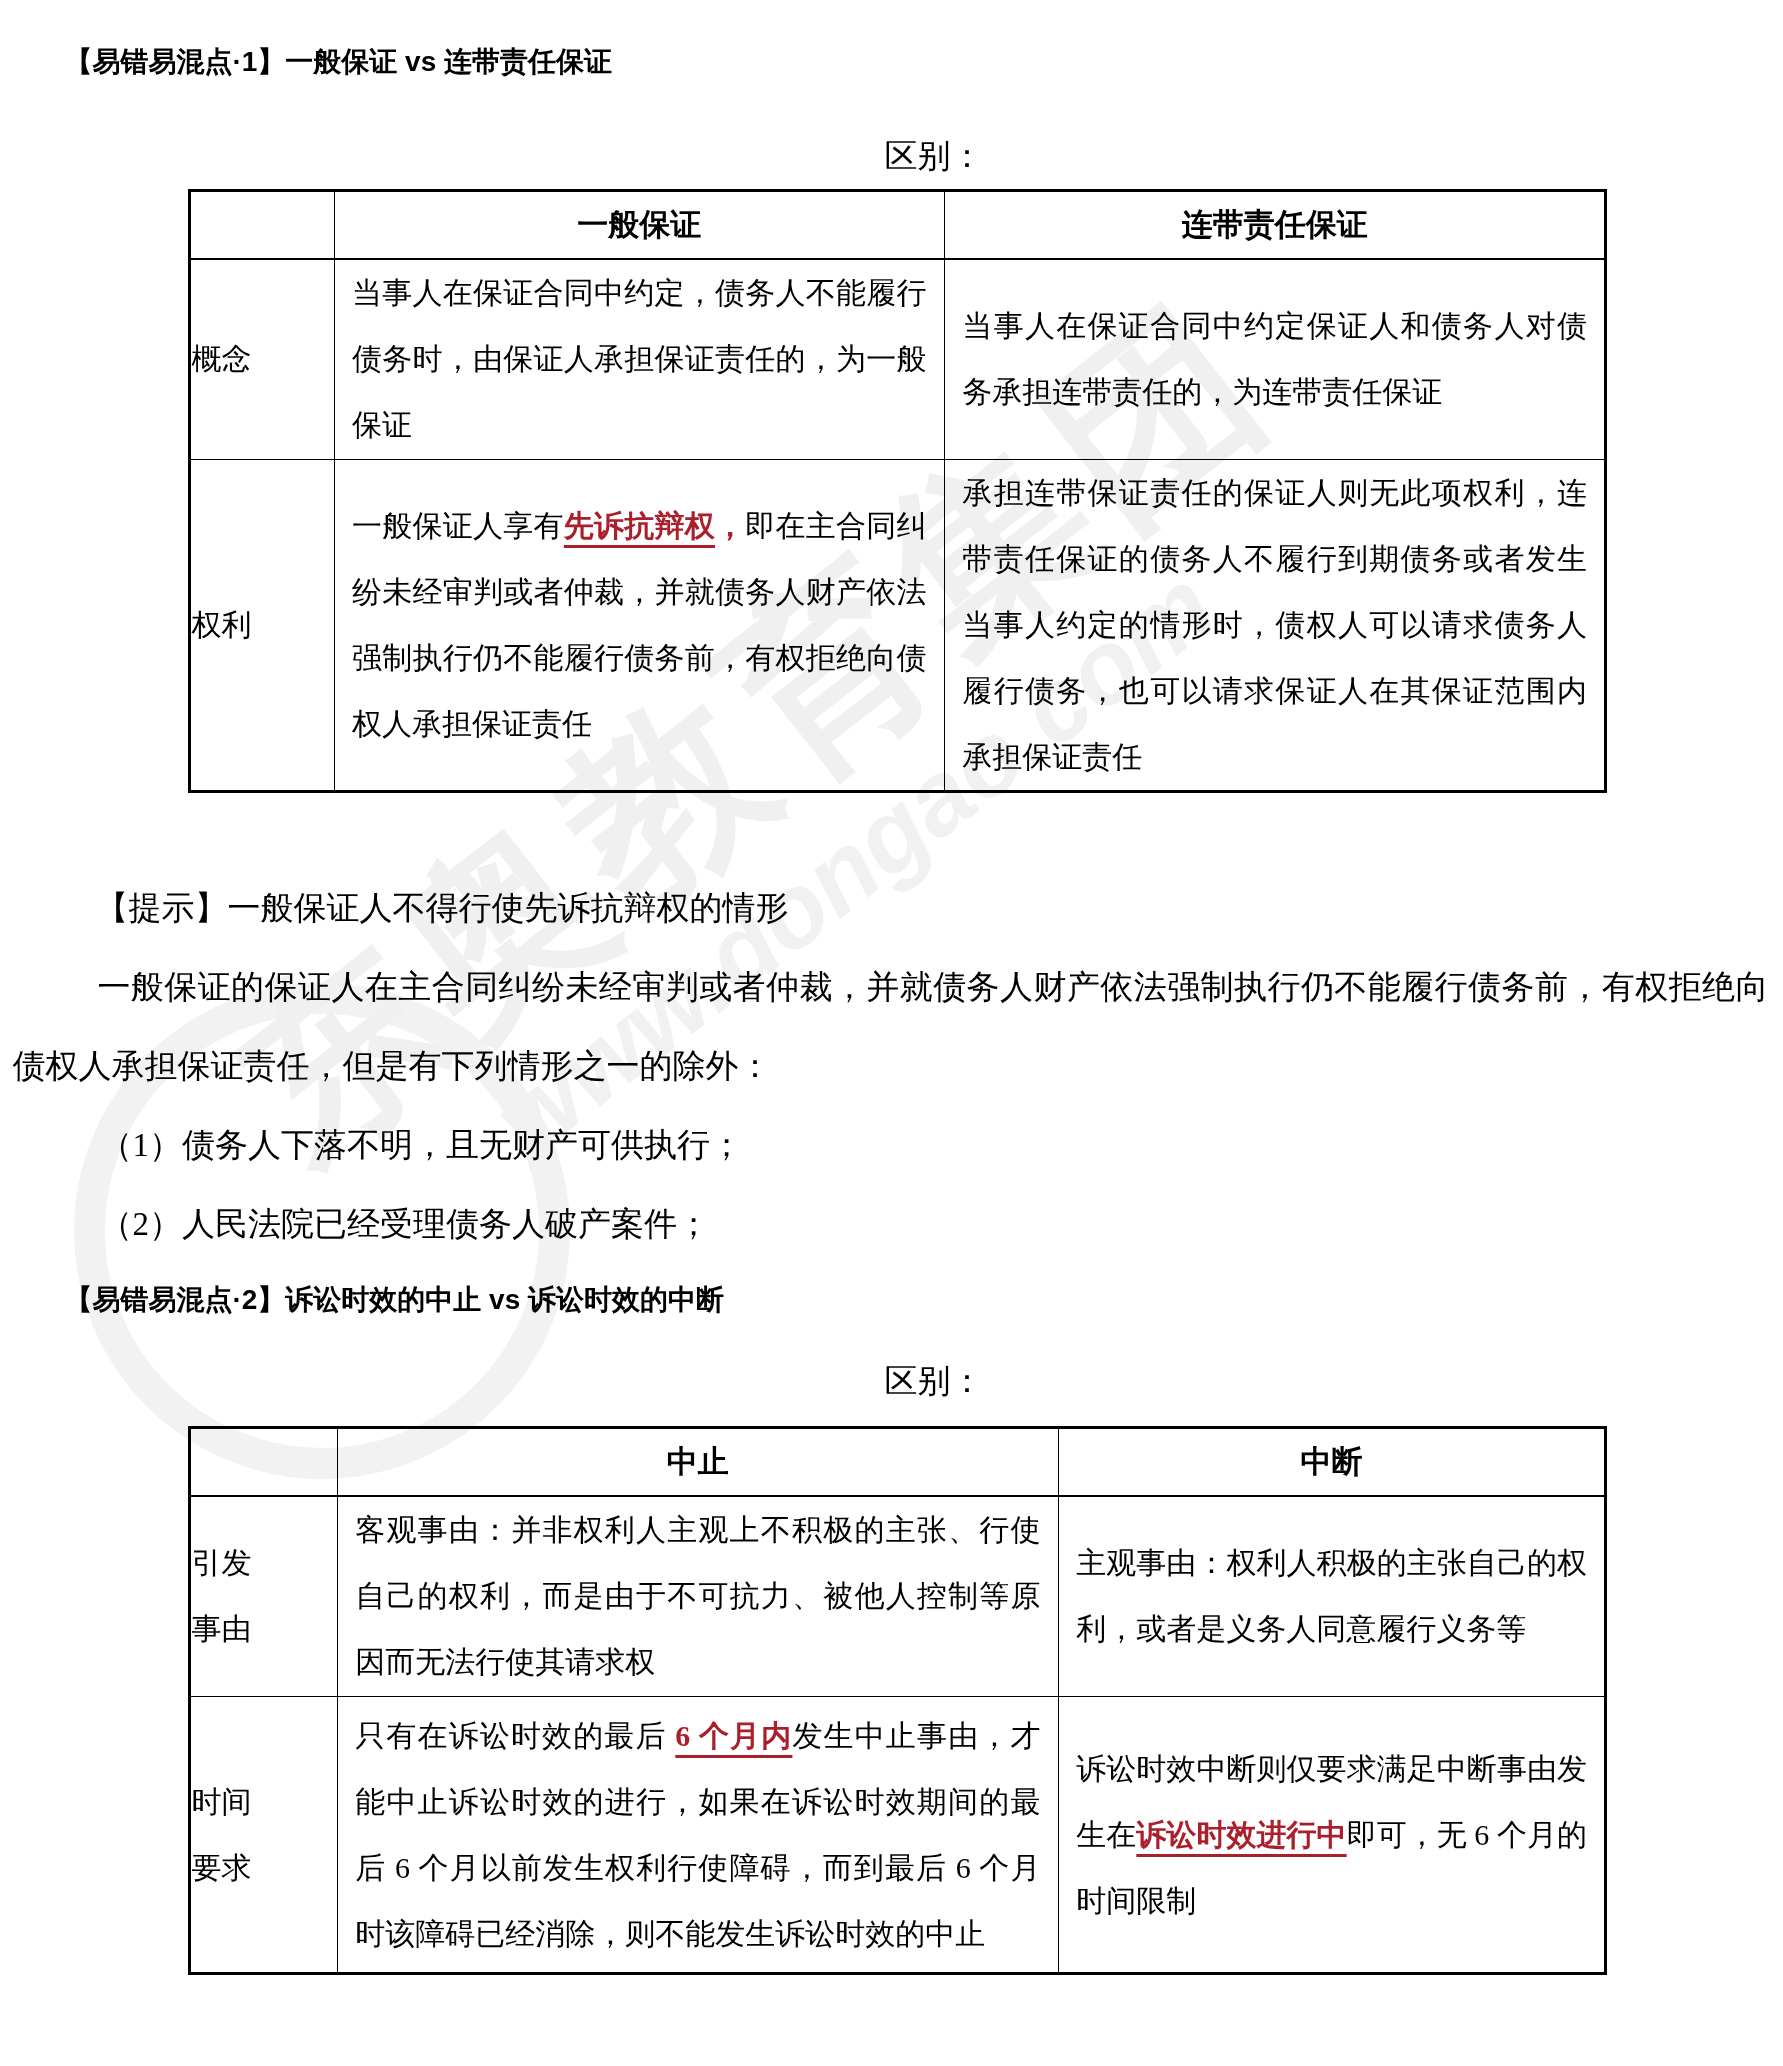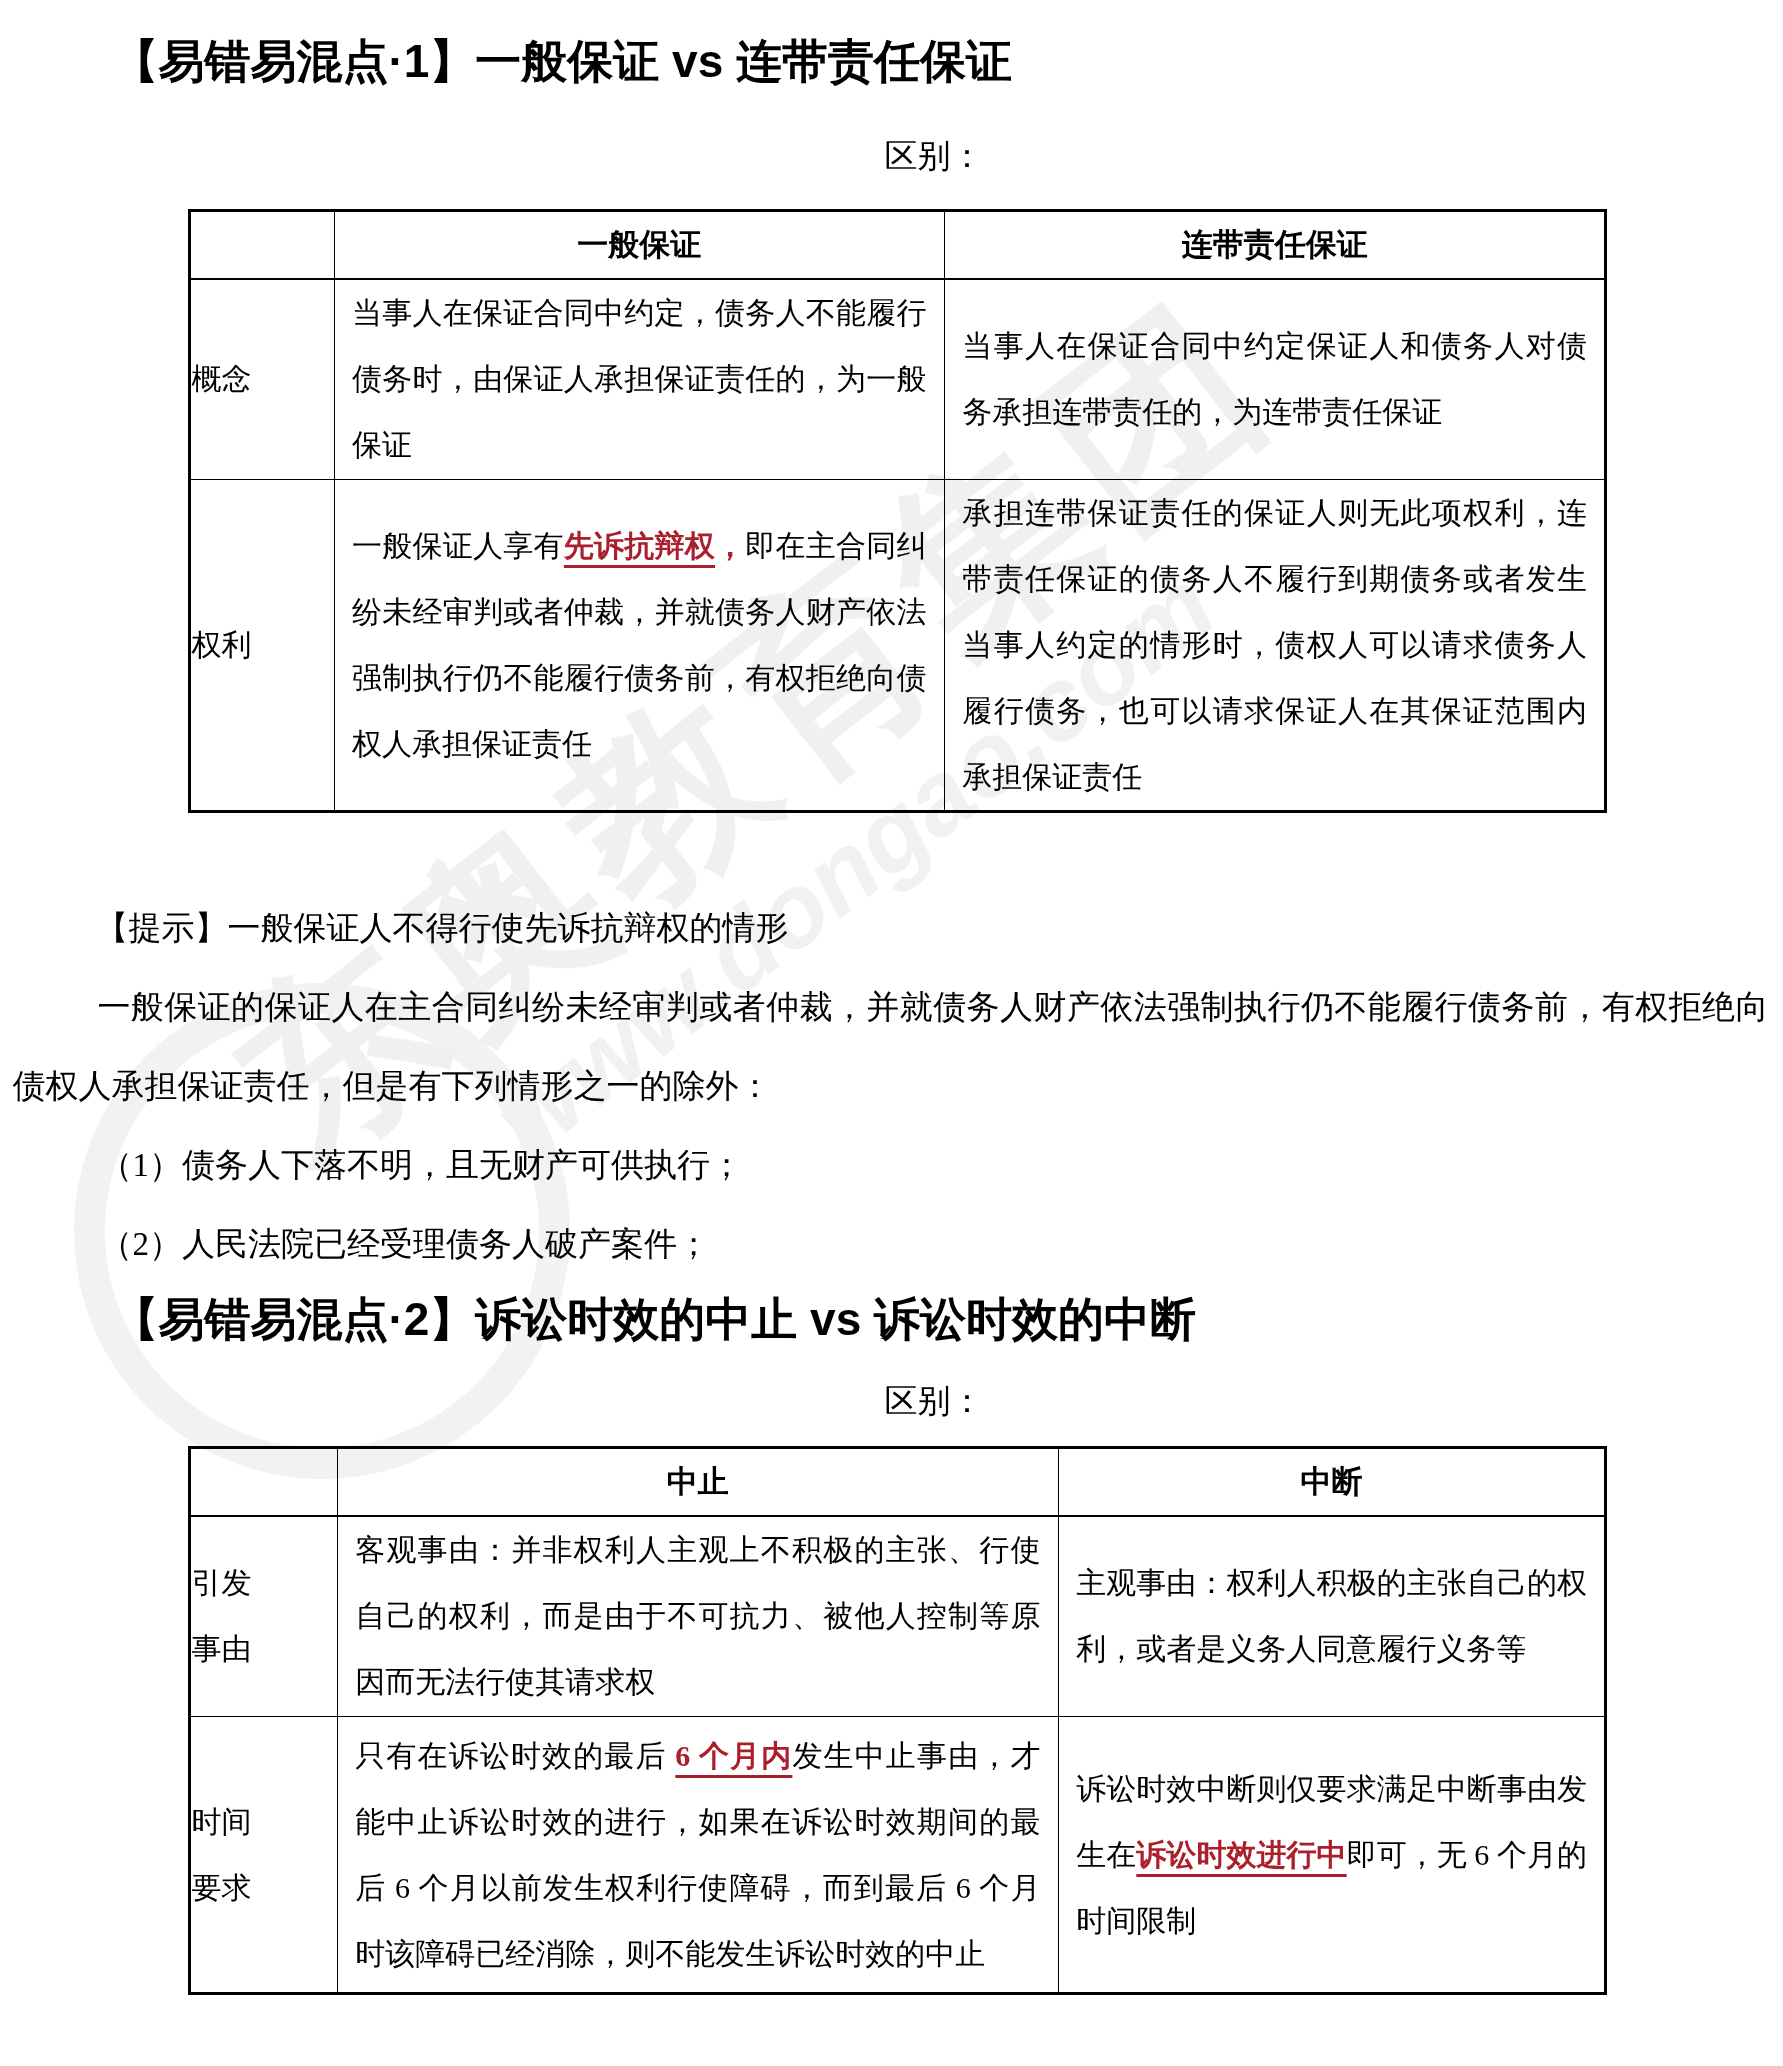--- a/index.html
+++ b/index.html
@@ -19,30 +19,30 @@
   .wm-cn{font-size:194px;letter-spacing:12.4px;line-height:194px;white-space:nowrap;}
   .wm-en{font-size:103px;line-height:107px;margin-top:16.5px;color:#f1f1f1;font-style:italic;white-space:nowrap;}
   .wm-circle{
     position:absolute;left:74px;top:983px;width:434px;height:434px;
     border:31px solid #f2f2f2;border-radius:50%;z-index:0;pointer-events:none;
   }
   
   .content{position:relative;z-index:1;padding:0 14.5px 0 12.4px;}
   .doc-title{
     font-family:"Liberation Sans","DejaVu Sans",sans-serif;
-    font-weight:bold;font-size:46px;line-height:41px;margin:0 0 0 100px;
+    font-weight:bold;font-size:28px;line-height:41px;margin:0 0 0 52px;
   }
   .title-1{padding-top:41px;}
   .title-2{margin-top:15px;}
   .distinction{font-size:33px;line-height:33px;margin:58px 0 0 87px;text-align:center;}
   .distinction-2{margin:45px 0 0 87px;}
   
   table{
     border-collapse:collapse;table-layout:fixed;
-    width:1419px;margin:36px 0 0 176px;
+    width:1419px;margin:16px 0 0 176px;
     border:3.3px solid #000;
   }
   .tbl-2{margin-top:28px;}
   td{
     border:1.7px solid #000;
     padding:0 17.4px;
     font-size:30px;line-height:66px;
     vertical-align:middle;text-align:justify;text-justify:inter-character;
   }
   tr.hdr td{

